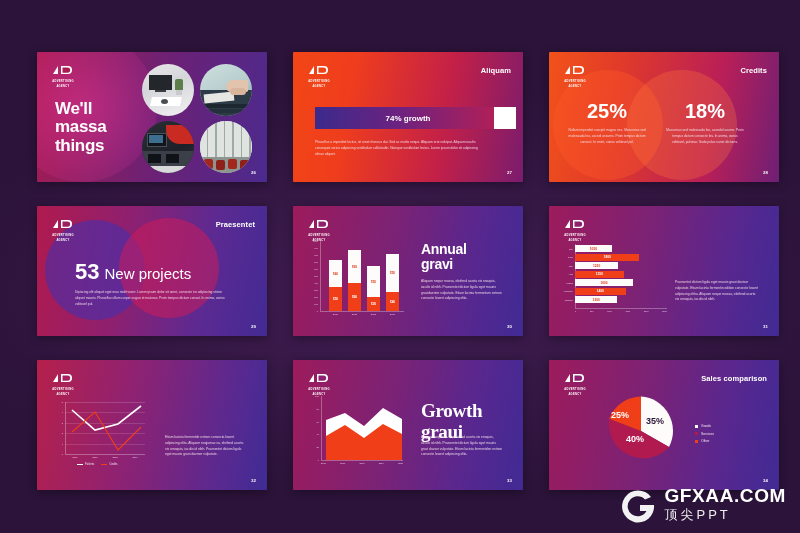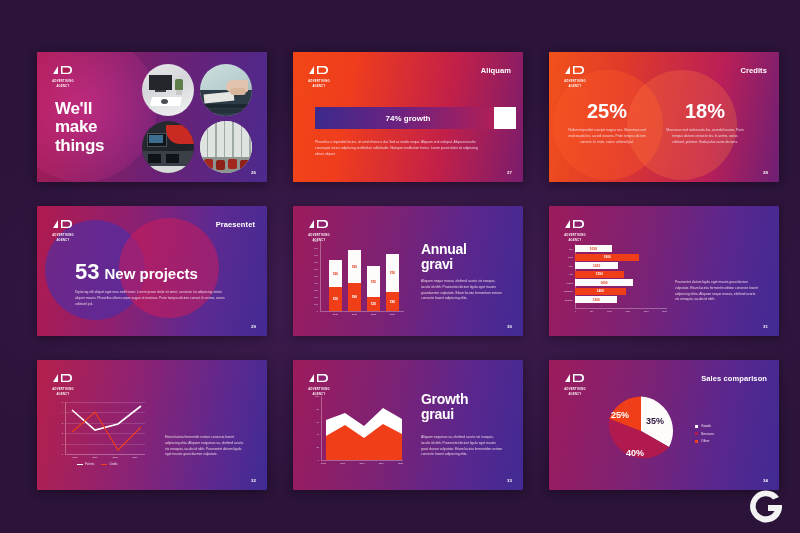--- a/index.html
+++ b/index.html
@@ -99,21 +99,21 @@
       <svg viewBox="0 0 26 16" width="26" height="16" aria-hidden="true">
         <path d="M3 11 L8 3 L8 11 Z" fill="#fff"></path>
         <path d="M11 3 h7 a4 4 0 0 1 0 8 h-7 z" fill="#fff"></path>
         <path d="M12.5 4.4 h5 a2.7 2.7 0 0 1 0 5.4 h-5 z" fill="#a81c52"></path>
       </svg>
       <div class="ltxt">ADVERTISING</div>
       <div class="ltxt">AGENCY</div>
     </div>
     <div class="bigtitle" style="left:18px;top:48px;font-size:17px;">
       <div>We'll</div>
-      <div>make</div>
+      <div>massa</div>
       <div>things</div>
     </div>
     <div class="ph" style="left:105px;top:12px;width:52px;height:52px;">
       <i style="background:
         linear-gradient(160deg,#e9e9ea 0%,#d5d6da 40%,#f2f2f3 100%);"></i>
       <div style="position:absolute;left:7px;top:11px;width:23px;height:15px;background:#23262b;"></div>
       <div style="position:absolute;left:13px;top:26px;width:11px;height:2px;background:#3a3d44;"></div>
       <div style="position:absolute;left:33px;top:15px;width:8px;height:11px;background:#5c7f4a;border-radius:2px 2px 0 0;"></div>
       <div style="position:absolute;left:34px;top:26px;width:6px;height:5px;background:#c9c9cb;"></div>
       <div style="position:absolute;left:9px;top:33px;width:30px;height:9px;background:#fff;transform:skewX(-12deg);"></div>
@@ -200,21 +200,21 @@
         <path d="M3 11 L8 3 L8 11 Z" fill="#fff"></path>
         <path d="M11 3 h7 a4 4 0 0 1 0 8 h-7 z" fill="#fff"></path>
         <path d="M12.5 4.4 h5 a2.7 2.7 0 0 1 0 5.4 h-5 z" fill="#9a2160"></path>
       </svg>
       <div class="ltxt">ADVERTISING</div>
       <div class="ltxt">AGENCY</div>
     </div>
     <div class="eyebrow">Praesentet</div>
     <div style="position:absolute;left:38px;top:53px;display:flex;align-items:baseline;gap:5px;">
       <span style="color:#fff;font-size:22px;font-weight:700;">53</span>
-      <span style="color:#fff;font-size:15px;font-weight:700;">New projects</span>
+      <span style="color:#fff;font-size:15px;font-weight:400;">New projects</span>
     </div>
     <div class="lorem" style="left:38px;top:84px;width:155px;">Dipiscing elit aliquet eget mau risdit viverr. Lorem ipsum dolor sit amet, consecte tur adipiscing stircin aliquet mauris. Phasellus ullam corper augue et maturas. Proin tempus dictum consat. In enims, varius volitovel pul.</div>
     <div class="pnum">29</div>
   </div>
 
   <div class="slide g-mix">
     <div class="logo">
       <svg viewBox="0 0 26 16" width="26" height="16" aria-hidden="true">
         <path d="M3 11 L8 3 L8 11 Z" fill="#fff"></path>
         <path d="M11 3 h7 a4 4 0 0 1 0 8 h-7 z" fill="#fff"></path>
@@ -425,21 +425,21 @@
 
       <div style="position:absolute;top:100%;margin-top:2px;left:0;width:100%;display:flex;justify-content:space-between;">
         <span style="font-size:2.2px;color:#ecd6e8;">2016</span>
         <span style="font-size:2.2px;color:#ecd6e8;">2017</span>
         <span style="font-size:2.2px;color:#ecd6e8;">2018</span>
         <span style="font-size:2.2px;color:#ecd6e8;">2019</span>
         <span style="font-size:2.2px;color:#ecd6e8;">2020</span>
       </div>
     </div>
 
-    <div class="bigtitle" style="left:128px;top:32px;font-size:14px;">
+    <div class="bigtitle" style="left:128px;top:41px;font-size:19px;font-family:Liberation Serif, serif;">
       <div>Growth</div>
       <div>graui</div>
     </div>
     <div class="lorem" style="left:128px;top:75px;width:82px;">Aliquam nequmas sa, eleifend acorta vis enaquis, iaculis id nibh. Praesentet dictum ligula eget mauris gravi davsor vulputate. Etiam lacinia fermentden estnon consecte lowert adipiscing elita.</div>
     <div class="pnum">33</div>
   </div>
 
   <div class="slide g-mix">
     <div class="logo">
       <svg viewBox="0 0 26 16" width="26" height="16" aria-hidden="true">
@@ -454,21 +454,21 @@
 
     <svg viewBox="0 0 100 100" width="72" height="72" style="position:absolute;left:56px;top:35px;" aria-hidden="true">
 
       <path d="M50,50 L50,2 A48,48 0 0 1 88.9,72.2 Z" fill="#fdfcfa"></path>
 
       <path d="M50,50 L88.9,72.2 A48,48 0 0 1 5.8,33.1 Z" fill="#b01a4e"></path>
 
       <path d="M50,50 L5.8,33.1 A48,48 0 0 1 50,2 Z" fill="#ef3e18"></path>
     </svg>
     <div class="pielab" style="left:97px;top:56px;color:#2b1339;">35%</div>
-    <div class="pielab" style="left:77px;top:88px;text-align:center;">40%</div>
+    <div class="pielab" style="left:77px;top:74px;text-align:center;">40%</div>
     <div class="pielab" style="left:62px;top:50px;">25%</div>
 
     <div class="plegend" style="left:146px;top:64px;">
       <div>
         <i style="background:#fdfcfa;"></i>
         <span>Goods</span>
       </div>
       <div>
         <i style="background:#b01a4e;"></i>
         <span>Services</span>
@@ -482,13 +482,17 @@
   </div>
 
 </div>
 
 <div class="wm">
   <div class="gmark">
     <svg viewBox="0 0 40 40" width="40" height="40" aria-hidden="true">
       <path d="M33 12 A16 16 0 1 0 36 20 L22 20 L22 26 L28.5 26 A10 10 0 1 1 27 14.5 Z" fill="#f2f2f2"></path>
     </svg>
   </div>
+  <div class="wmtxt">
+    <div class="l1">GFXAA.COM</div>
+    <div class="l2">顶尖PPT</div>
+  </div>
 </div>
 
 </body></html>

